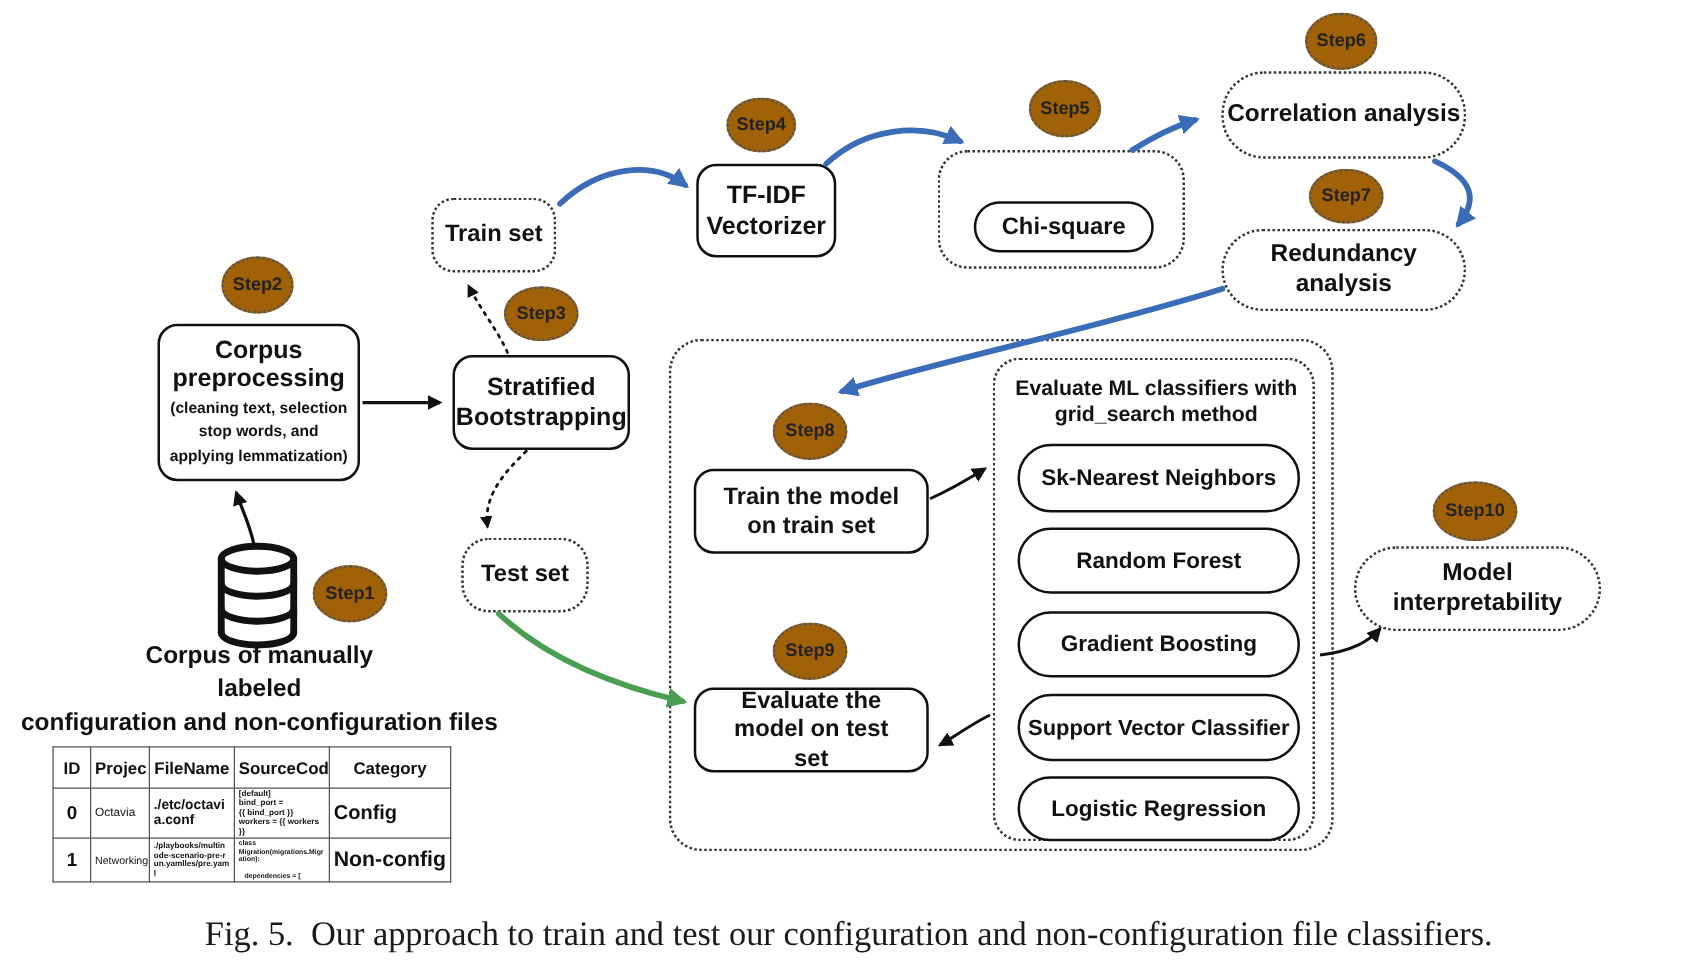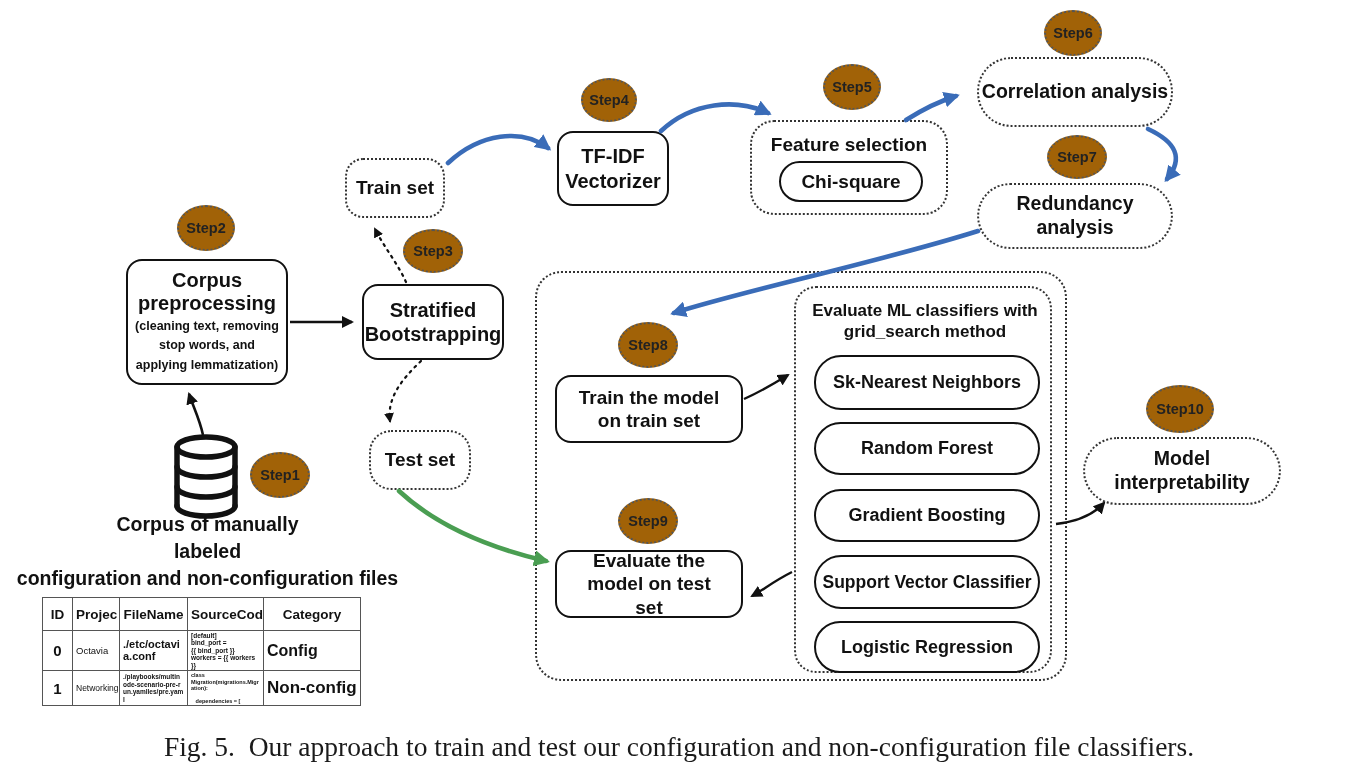--- a/index.html
+++ b/index.html
@@ -97,33 +97,32 @@
       </g>
     </svg>
   </div>
 
   <div class="corpus-label">Corpus of manually
 labeled
 configuration and non-configuration files</div>
 
   <div class="node solid" style="left:126px;top:259px;width:162px;height:126px;flex-direction:column;padding:6px 4px;">
     <div style="font-size:20px;line-height:1.15;">Corpus preprocessing</div>
-    <div style="font-size:12.5px;font-weight:bold;line-height:1.55;margin-top:2px;">(cleaning text, removing stop words, and applying lemmatization)</div>
+    <div style="font-size:12.5px;font-weight:bold;line-height:1.55;margin-top:2px;">(cleaning text, selection stop words, and applying lemmatization)</div>
   </div>
 
   <div class="node dotted" style="left:345px;top:158px;width:100px;height:60px;font-size:19px;">Train set</div>
 
   <div class="node solid" style="left:362px;top:284px;width:142px;height:76px;font-size:20px;">Stratified Bootstrapping</div>
 
   <div class="node dotted" style="left:369px;top:430px;width:102px;height:60px;font-size:19px;border-radius:22px;">Test set</div>
 
   <div class="node solid" style="left:557px;top:131px;width:112px;height:75px;font-size:20px;padding:17px 10px;">TF-IDF Vectorizer</div>
 
   <div class="node dotted" style="left:750px;top:120px;width:198px;height:95px;border-radius:24px;">
-    <div class="fs-label">Feature selection</div>
     <div class="pill" style="left:27px;top:39px;width:144px;height:41px;font-size:19px;border-radius:22px;">Chi-square</div>
   </div>
 
   <div class="node dotted rounder" style="left:977px;top:57px;width:196px;height:70px;font-size:19.5px;">Correlation analysis</div>
 
   <div class="node dotted rounder" style="left:977px;top:183px;width:196px;height:66px;font-size:19.5px;">Redundancy analysis</div>
 
   <div class="bigbox" style="left:535px;top:271px;width:532px;height:410px;"></div>
 
   <div class="node solid" style="left:555px;top:375px;width:188px;height:68px;font-size:19px;padding:0 14px;">Train the model on train set</div>

